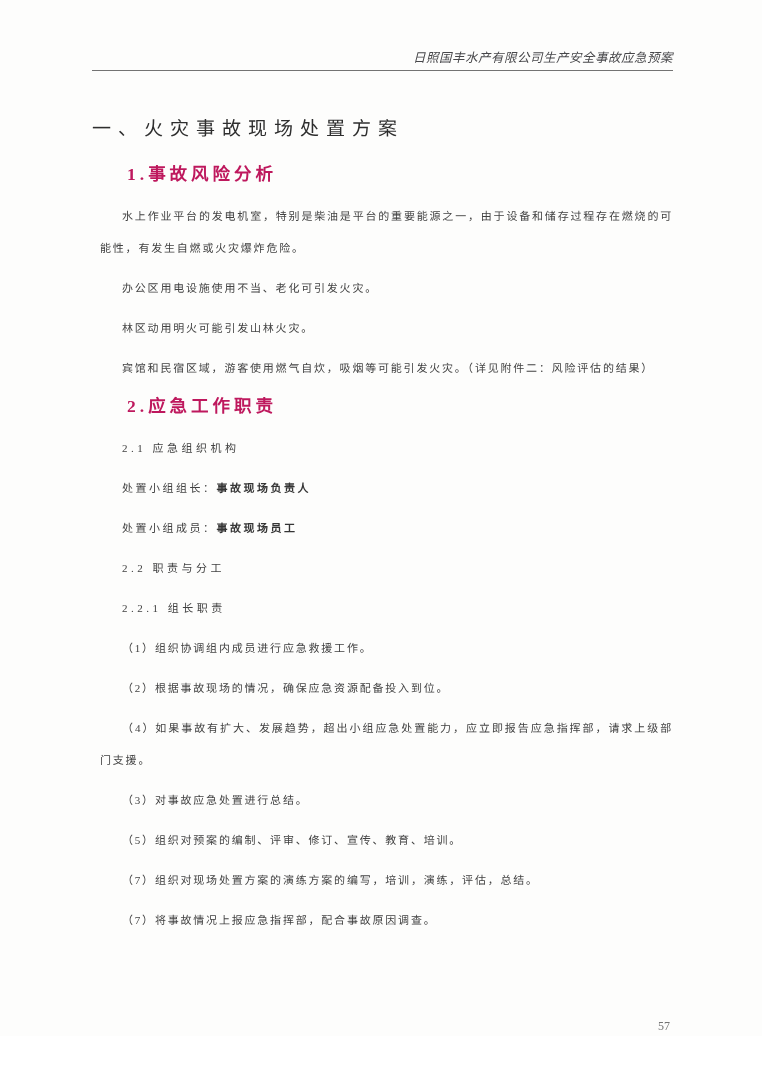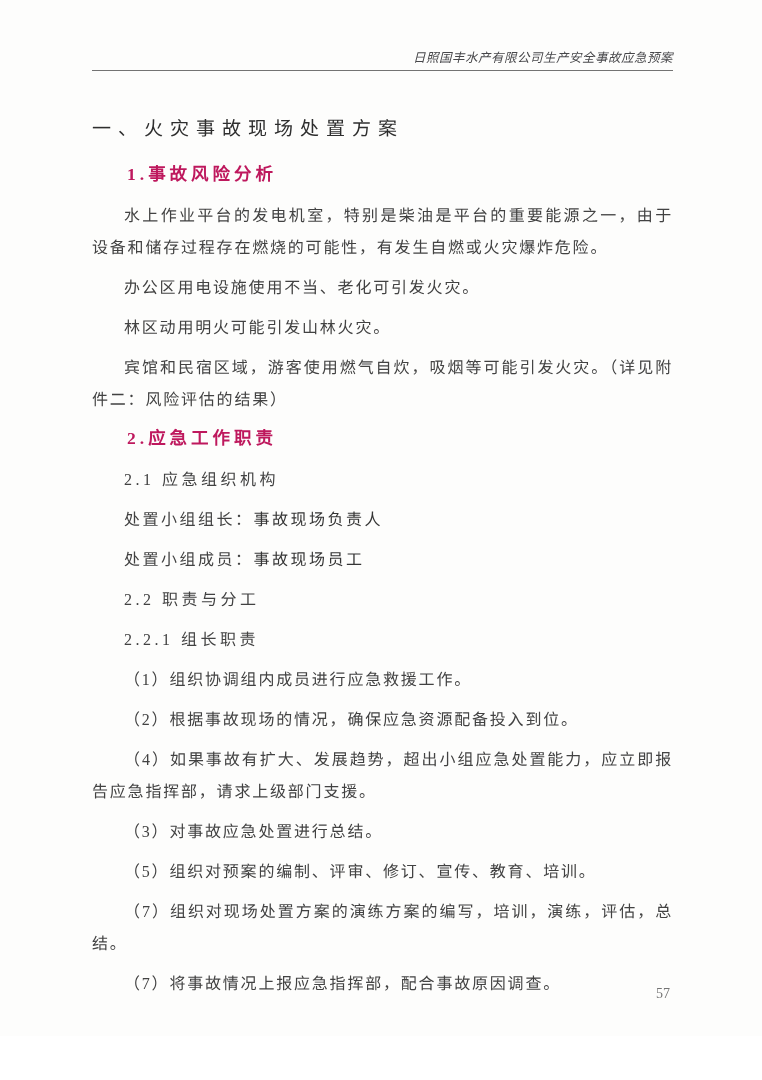--- a/index.html
+++ b/index.html
@@ -49,43 +49,43 @@
   .section-heading {
     font-size: 17.5px;
     font-weight: bold;
     color: #be185d;
     letter-spacing: 4px;
     line-height: 24px;
     text-indent: 2em;
     margin: 10px 0 14px 0;
   }
   .para {
-    font-size: 16px;
+    font-size: 11px;
     line-height: 32px;
     letter-spacing: 1.8px;
     text-indent: 2em;
-    margin: 0 0 8px 0;
+    margin: 0 0 8px 8px;
     text-align: justify;
   }
   .sub-heading {
     letter-spacing: 3.5px;
   }
   .kv-line {
     letter-spacing: 2.5px;
   }
   .kv-value {
-    font-weight: normal;
+    font-weight: bold;
     color: #353535;
   }
   
   .page-number {
     position: absolute;
-    top: 986px;
+    top: 1018px;
     right: 92px;
-    font-size: 14px;
+    font-size: 12px;
     color: #737373;
     line-height: 16px;
   }
 </style>
 </head>
 <body>
 
 <div class="page">
 
   <div class="page-header">

